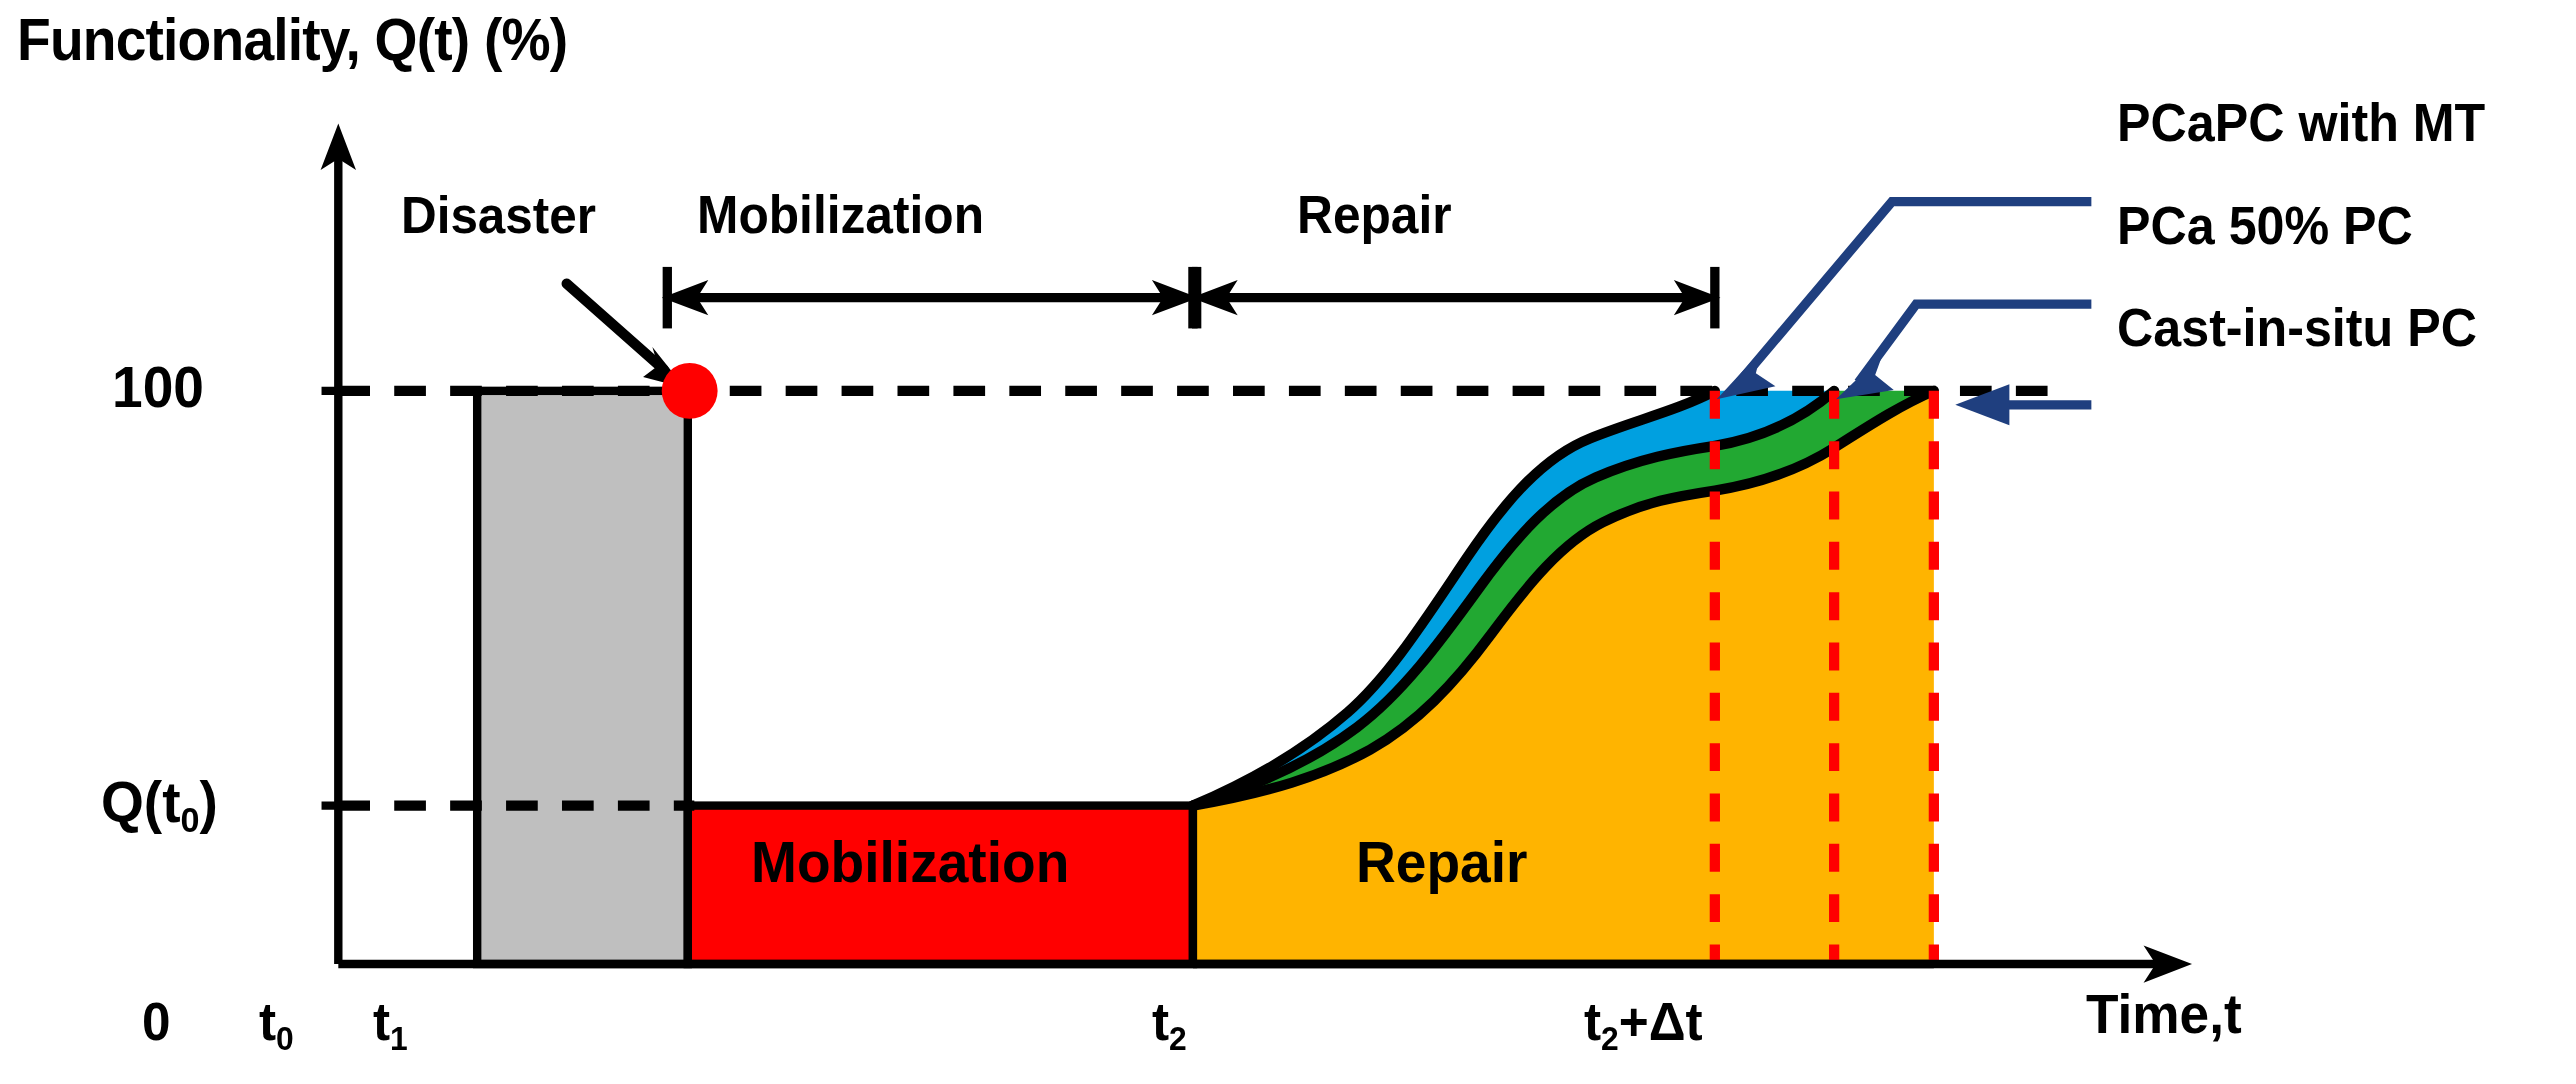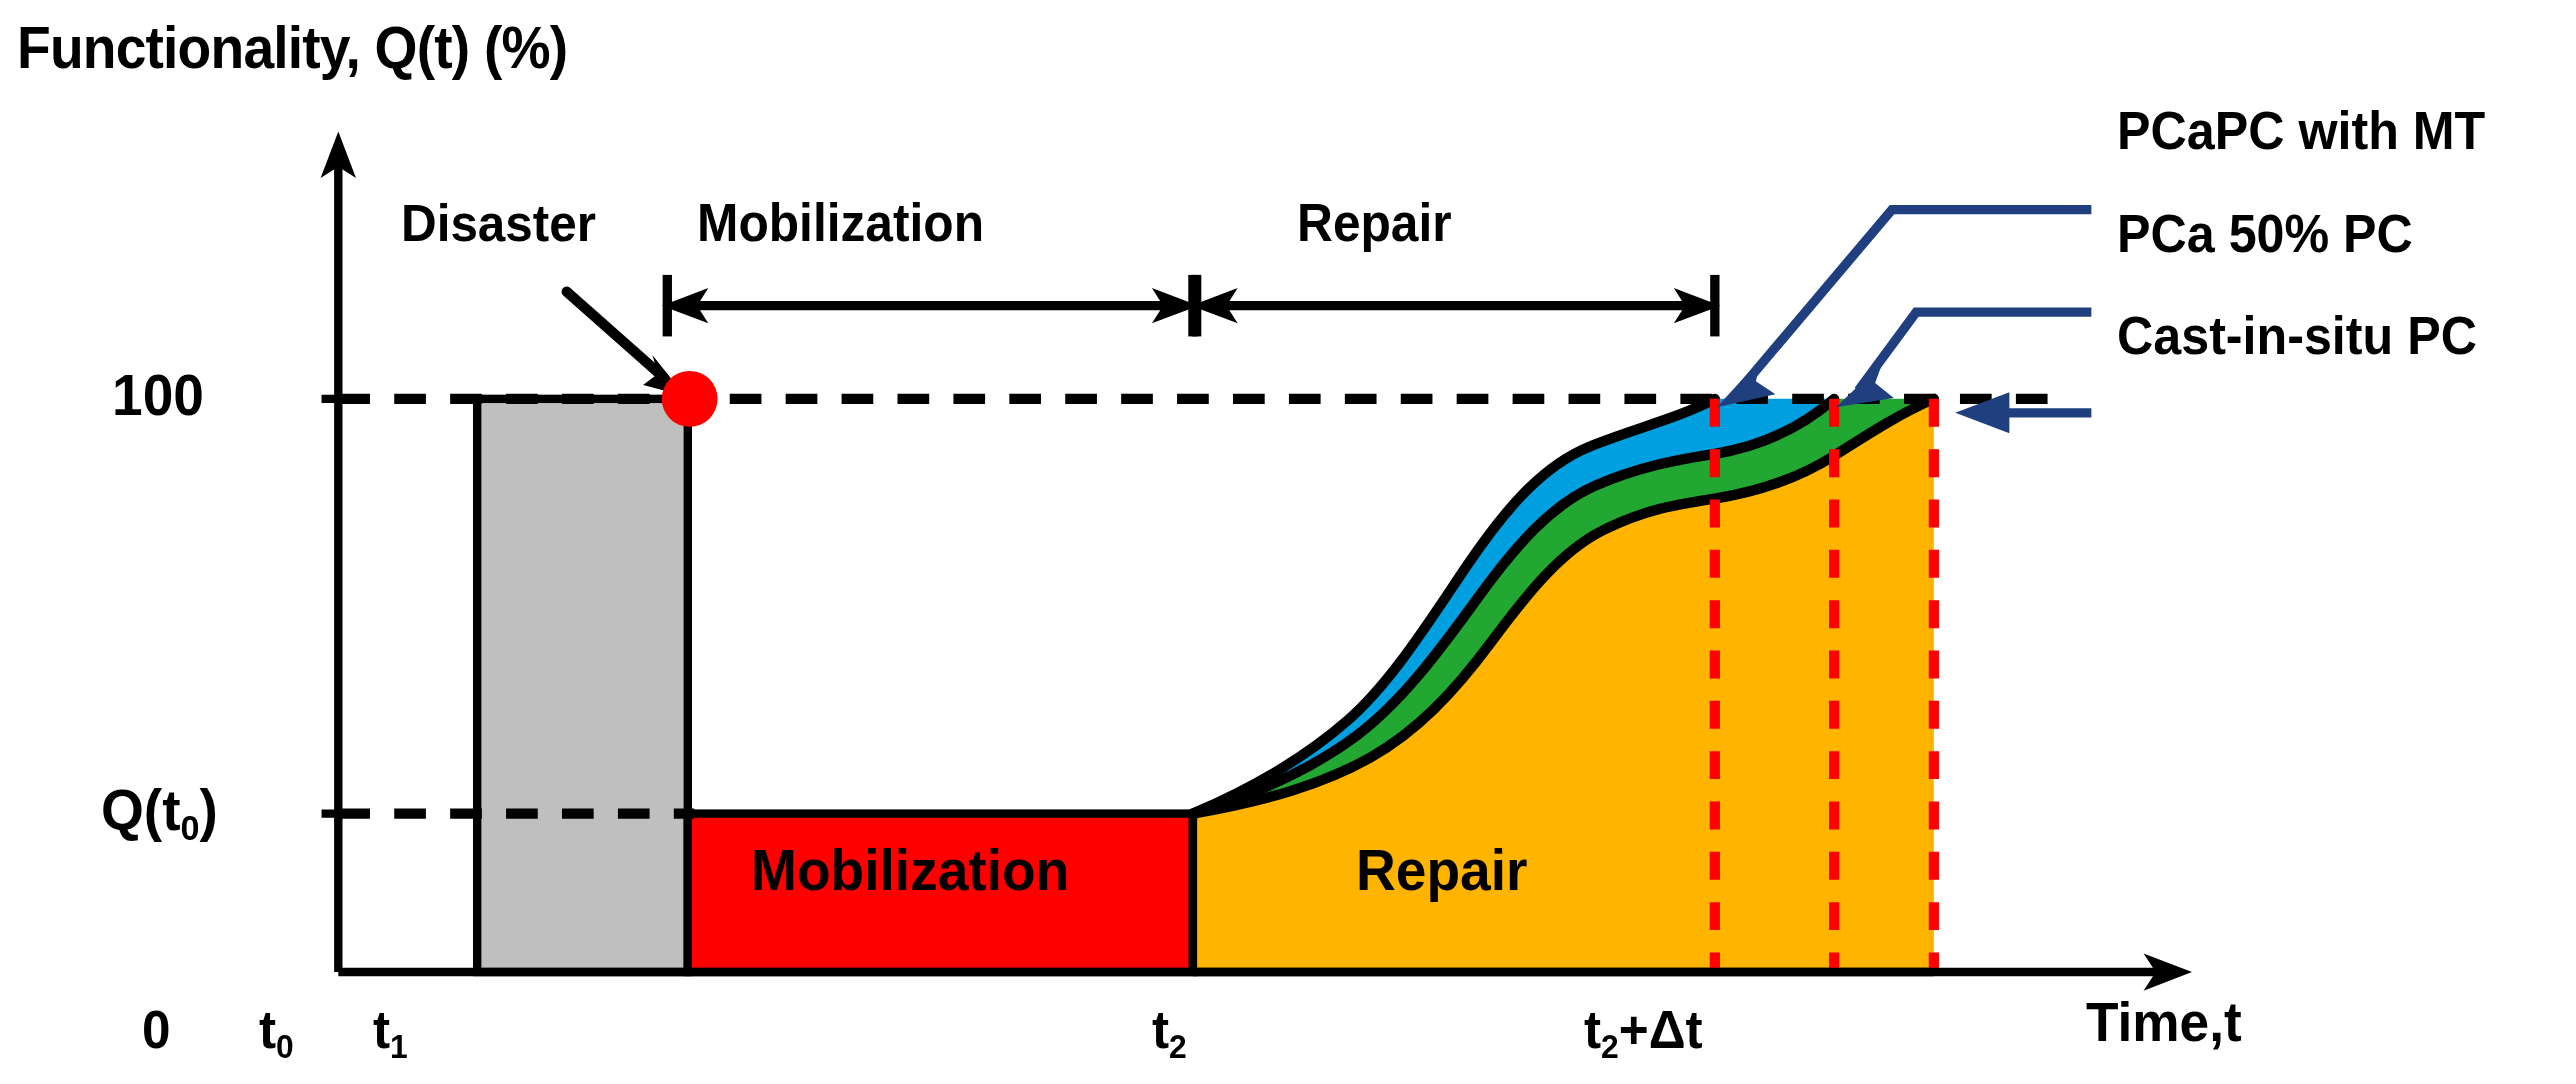--- a/index.html
+++ b/index.html
@@ -9,21 +9,21 @@
   }
   body {
     width: 2576px;
     height: 1085px;
     font-family: "Liberation Sans", sans-serif;
     overflow: hidden;
     position: relative;
   }
   #stage {
     position: absolute;
-    left: 0; top: 12px;
+    left: 0; top: 4px;
     width: 2576px;
     height: 785px;
     background: #ffffff;
   }
   .layer {
     position: absolute;
     left: 0; top: 0;
     width: 2576px;
     height: 1085px;
   }

